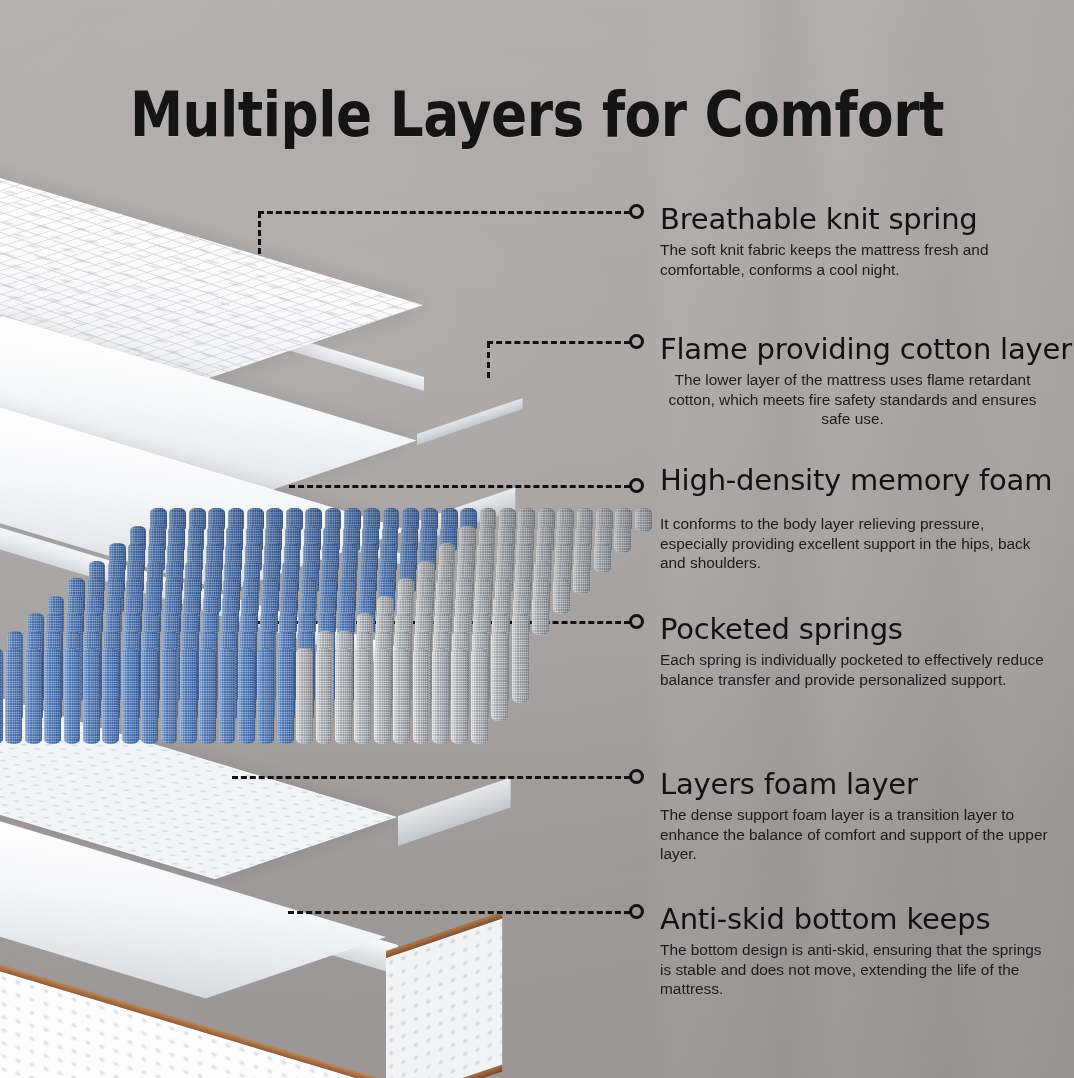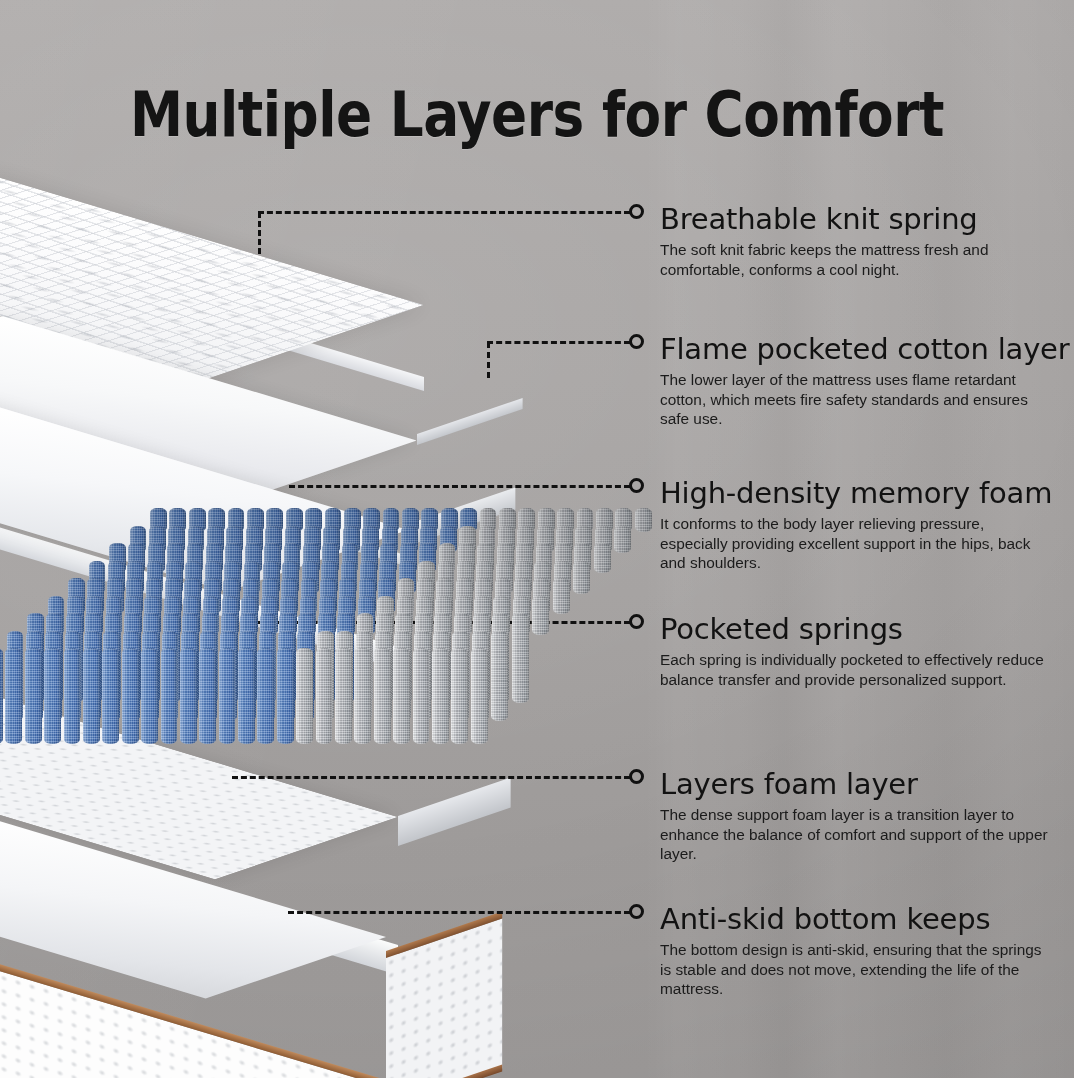--- a/index.html
+++ b/index.html
@@ -492,28 +492,28 @@
     <div class="lead" style="left:258px;top:211px;width:372px;"></div>
     <div class="dot" style="left:629px;top:204px;"></div>
     <div class="c-head" style="left:660px;top:203px;">Breathable knit spring</div>
     <div class="c-body" style="left:660px;top:240px;width:392px;">The soft knit fabric keeps the mattress fresh and comfortable, conforms a cool night.</div>
   </div>
 
   <div class="callout">
     <div class="leadv" style="left:487px;top:342px;height:36px;"></div>
     <div class="lead" style="left:487px;top:341px;width:143px;"></div>
     <div class="dot" style="left:629px;top:334px;"></div>
-    <div class="c-head" style="left:660px;top:333px;">Flame pocketed cotton layer</div>
-    <div class="c-body" style="left:660px;top:370px;width:385px;">The lower layer of the mattress uses flame retardant cotton, which meets fire safety standards and ensures safe use.</div>
+    <div class="c-head" style="left:660px;top:333px;">Flame providing cotton layer</div>
+    <div class="c-body" style="left:660px;top:370px;width:385px;text-align:center;">The lower layer of the mattress uses flame retardant cotton, which meets fire safety standards and ensures safe use.</div>
   </div>
 
   <div class="callout">
     <div class="lead" style="left:289px;top:485px;width:341px;"></div>
     <div class="dot" style="left:629px;top:478px;"></div>
-    <div class="c-head" style="left:660px;top:477px;">High-density memory foam</div>
+    <div class="c-head" style="left:660px;top:464px;">High-density memory foam</div>
     <div class="c-body" style="left:660px;top:514px;width:392px;">It conforms to the body layer relieving pressure, especially providing excellent support in the hips, back and shoulders.</div>
   </div>
 
   <div class="callout">
     <div class="lead" style="left:240px;top:621px;width:390px;"></div>
     <div class="dot" style="left:629px;top:614px;"></div>
     <div class="c-head" style="left:660px;top:613px;">Pocketed springs</div>
     <div class="c-body" style="left:660px;top:650px;width:392px;">Each spring is individually pocketed to effectively reduce balance transfer and provide personalized support.</div>
   </div>
 

